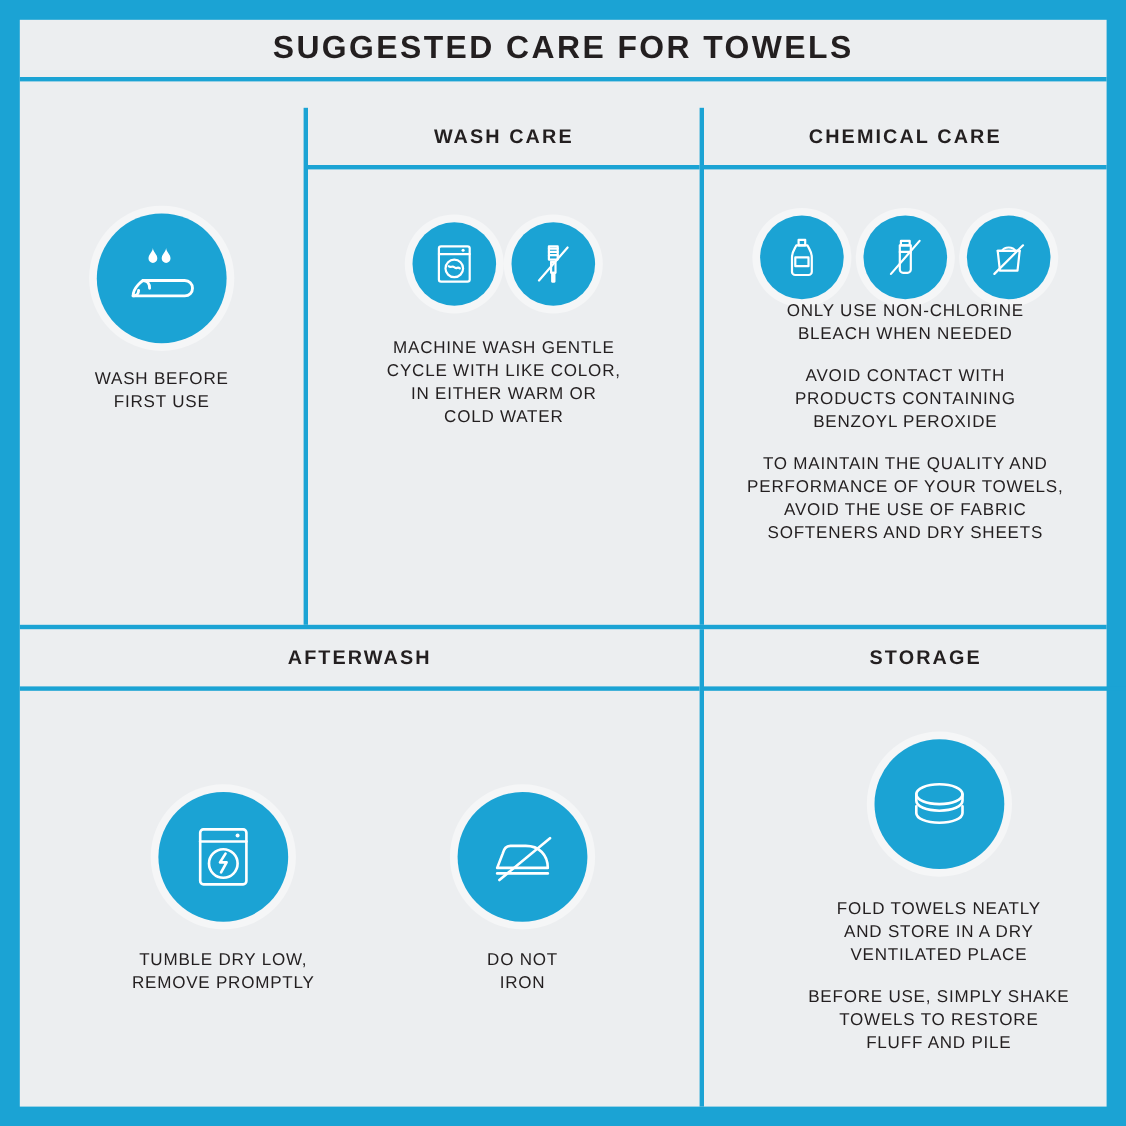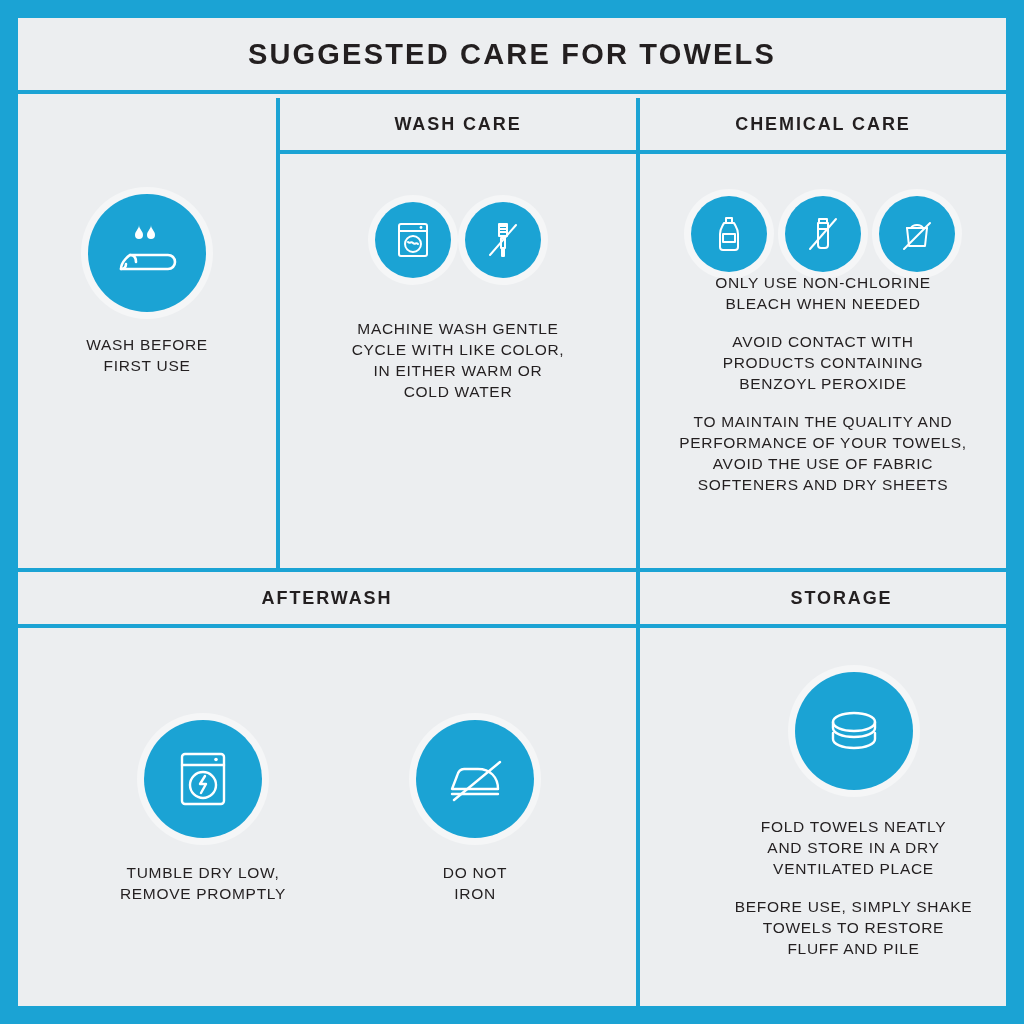--- a/index.html
+++ b/index.html
@@ -21,21 +21,21 @@
     height: 988px;
     background: #eceef0;
     box-sizing: border-box;
   }
   
   .title-band {
     position: absolute;
     left: 0;
     top: 0;
     width: 988px;
-    height: 76px;
+    height: 56px;
     display: flex;
     align-items: center;
     justify-content: center;
     border-bottom: 4px solid #1ba3d4;
     box-sizing: border-box;
   }
   .title-band .title {
     font-size: 29px;
     letter-spacing: 2.2px;
     color: #231f20;
@@ -164,21 +164,21 @@
           <path d="M20 8h8v12h-8z"></path>
           <path d="M22 22h4v10h-4z"></path>
           <path d="M23 32h2v8h-2z"></path>
           <line x1="20" y1="10" x2="28" y2="10"></line>
           <line x1="20" y1="13" x2="28" y2="13"></line>
           <line x1="20" y1="16" x2="28" y2="16"></line>
           <line x1="11" y1="39" x2="37" y2="9"></line>
         </svg>
       </div>
     </div>
-    <div class="body-text" style="margin-top:40px; padding:0 26px;">
+    <div class="body-text" style="margin-top:28px; padding:0 26px;">
       <p style="white-space:pre-line;">MACHINE WASH GENTLE
 CYCLE WITH LIKE COLOR,
 IN EITHER WARM OR
 COLD WATER</p>
     </div>
   </div>
 
   <div class="panel" id="c3">
     <div class="hdr">CHEMICAL CARE</div>
     <div class="icon-row" style="margin-top:42px; gap:18px;">

